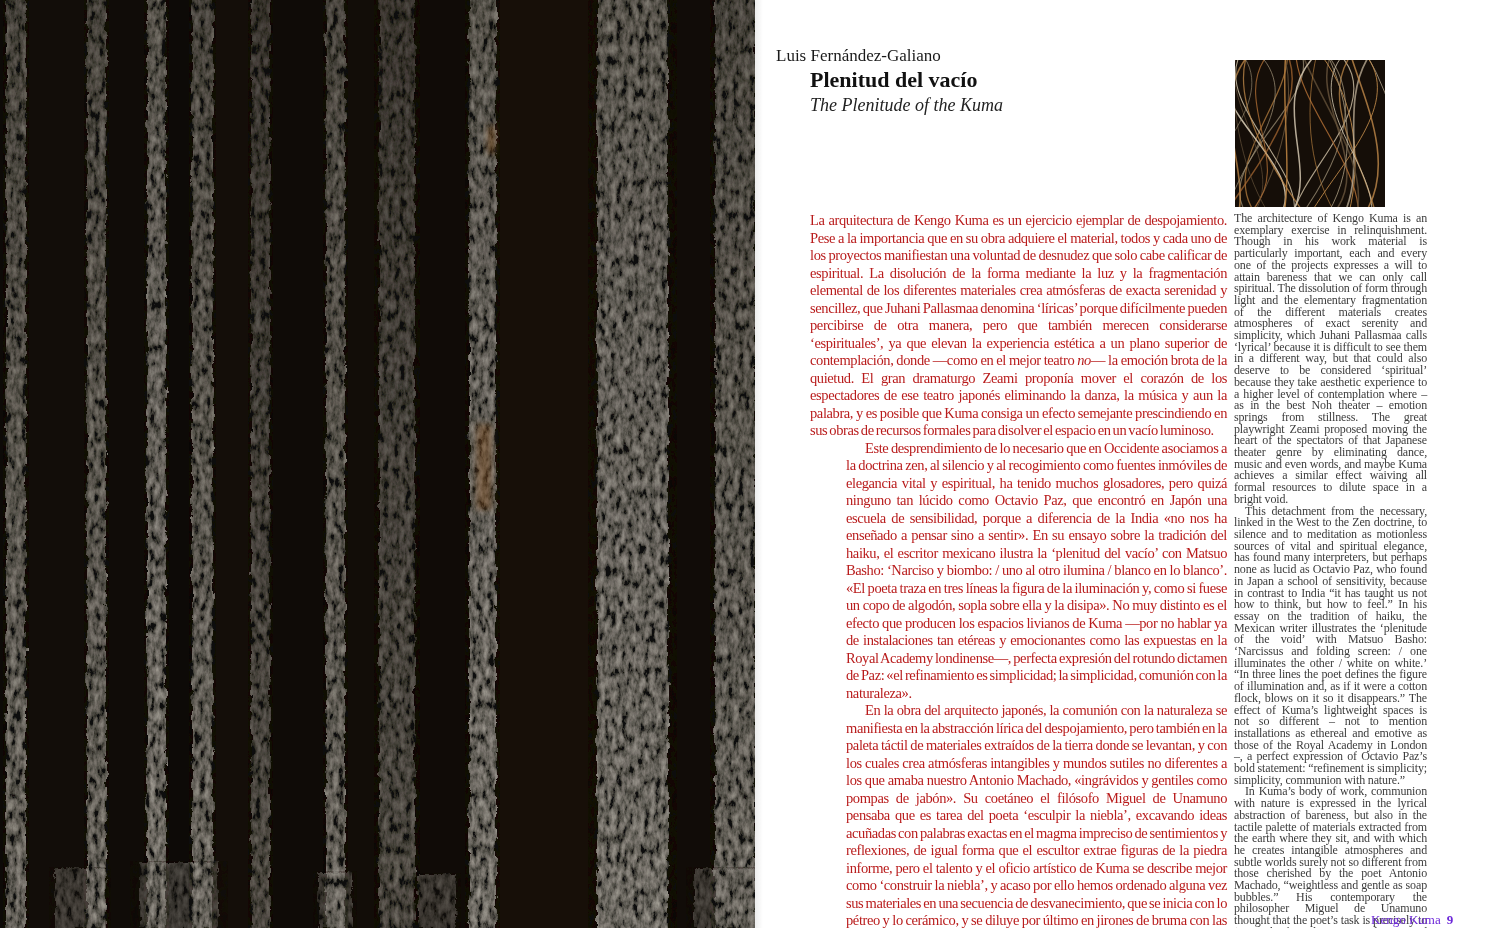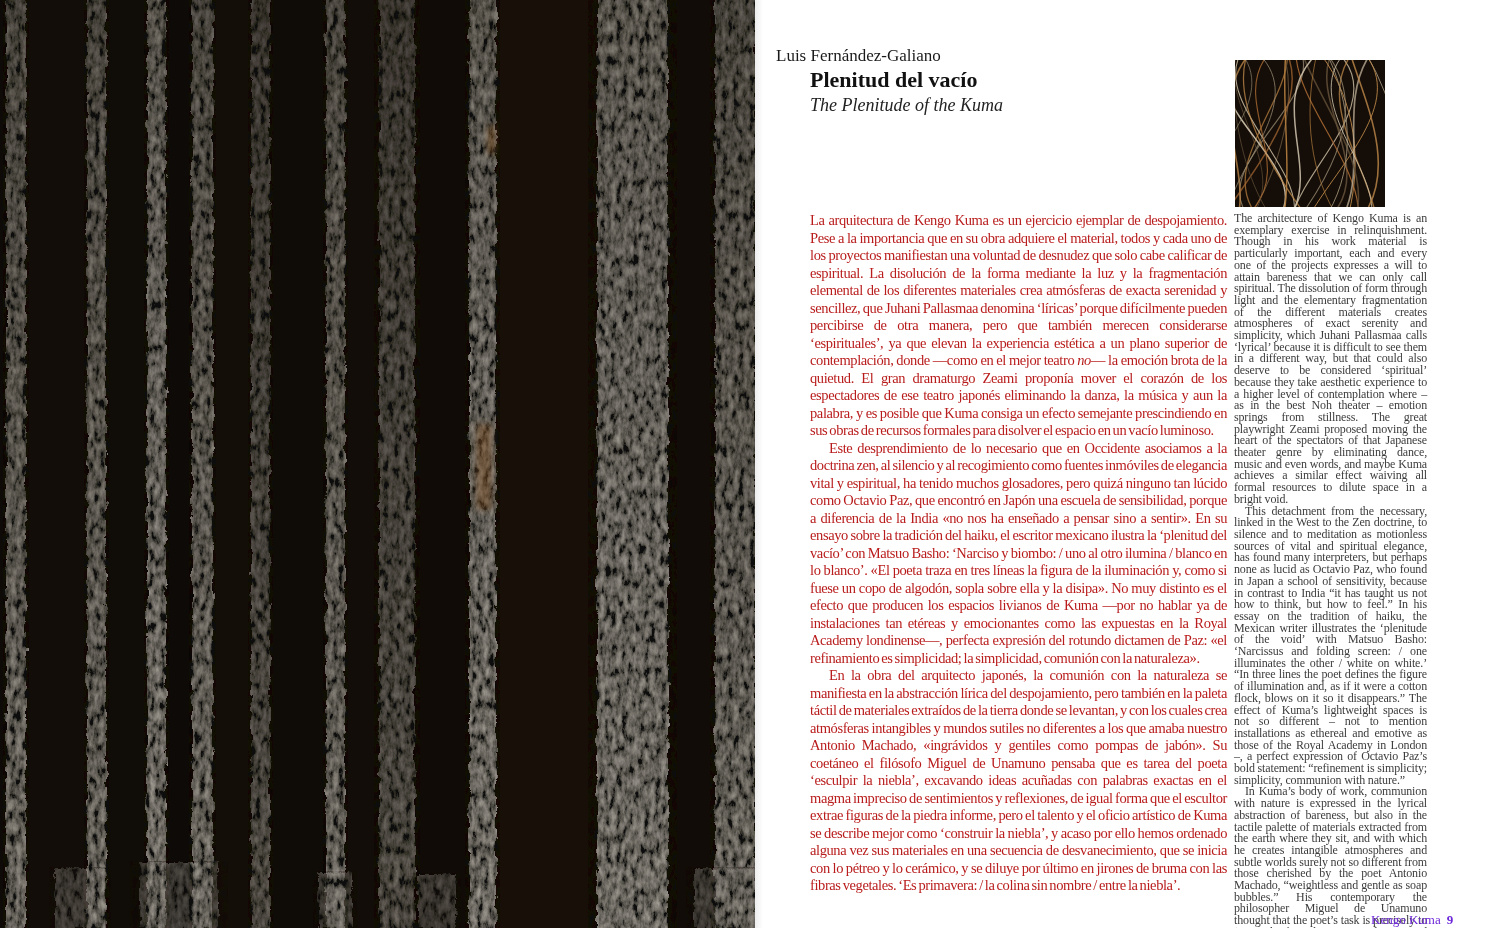--- a/index.html
+++ b/index.html
@@ -18,21 +18,21 @@
   .subtitle{position:absolute;left:810px;top:95px;font-size:18px;line-height:21px;font-style:italic;color:#222;}
   .detail-photo{position:absolute;left:1235px;top:60px;width:150px;height:147px;margin:0;}
   .detail-photo svg{display:block;}
   .col-es{
     position:absolute;left:810px;top:212px;width:417px;
     font-size:14.5px;line-height:17.5px;
     letter-spacing:-0.4px;word-spacing:-1.2px;
     text-align:justify;color:#b91c1c;
   }
   .col-es p{margin:0;padding:0;}
-  .col-es p + p{text-indent:19px;}
+  .col-es p + p{text-indent:19px;margin-left:36px;}
   .col-en{
     position:absolute;left:1234px;top:213px;width:193px;
     font-size:12px;line-height:11.7px;
     letter-spacing:-0.15px;
     text-align:justify;color:#3c3c3c;
   }
   .col-en p{margin:0;padding:0;}
   .col-en p + p{text-indent:11px;}
   .footer{position:absolute;left:1371px;top:912px;font-size:13px;color:#6d28d9;white-space:nowrap;}
   .footer .pagenum{font-weight:bold;margin-left:6px;}

